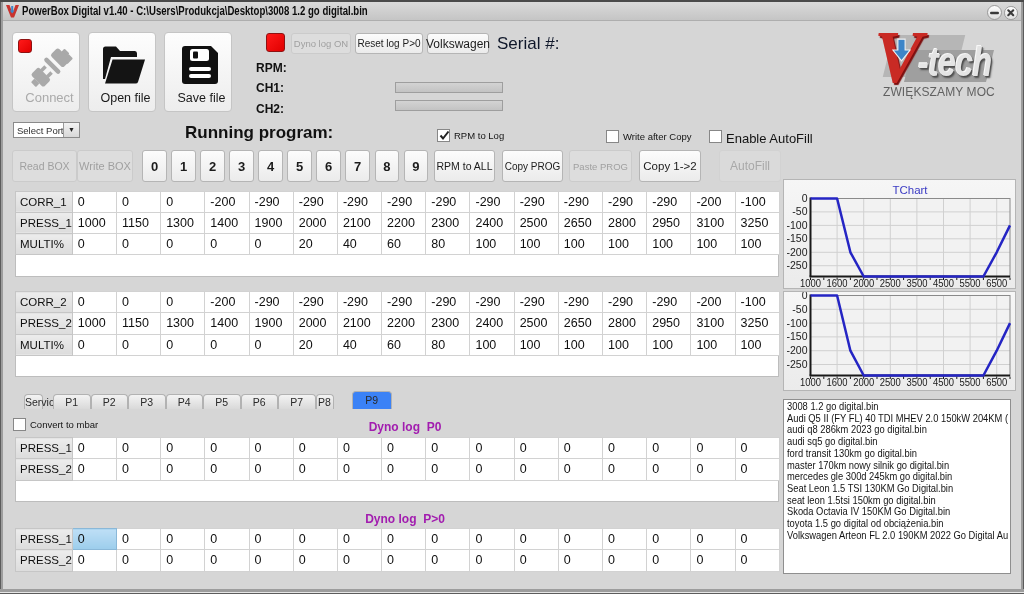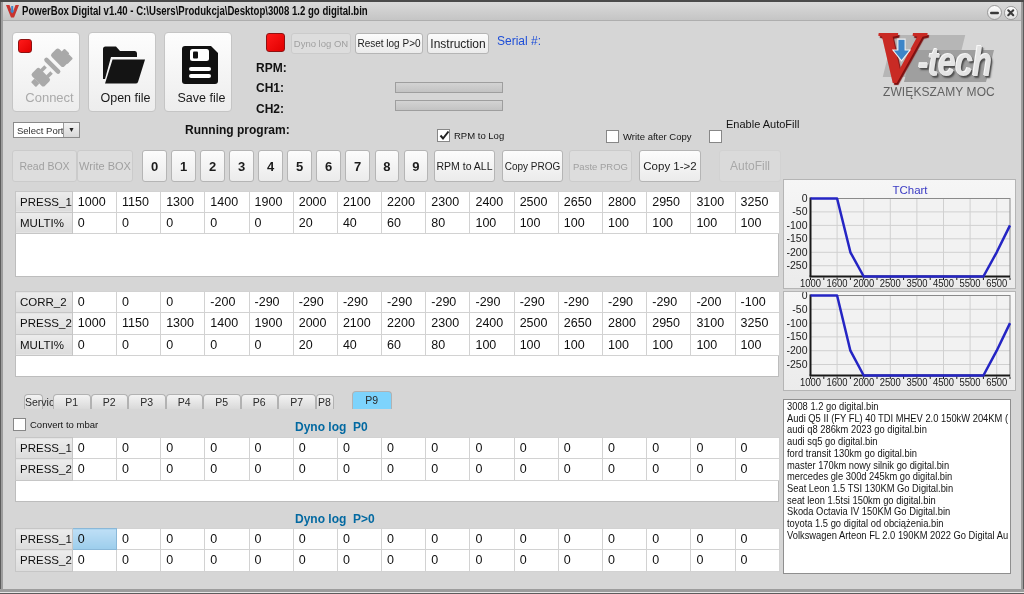--- a/index.html
+++ b/index.html
@@ -21,22 +21,22 @@
 .blbl{font-weight:bold;font-size:12px;color:#111;white-space:nowrap;}
 .pbar{left:395px;width:108px;height:11px;background:linear-gradient(180deg,#d3d3d3,#c3c3c3);border:1px solid #9e9e9e;}
 .chk{width:13px;height:13px;background:#fff;border:1px solid #878787;}
 .chklbl{font-size:9.5px;color:#141414;white-space:nowrap;}
 table{border-collapse:collapse;table-layout:fixed;position:absolute;background:#fff;}
 td{border:1px solid #d2d2d2;font-size:12.5px;color:#101010;padding:0 0 0 5px;overflow:hidden;white-space:nowrap;}
 td.h{background:linear-gradient(180deg,#ececec,#dcdcdc);border:1px solid #c6c6c6;font-size:11.5px;padding-left:4px;}
 td.sel{background:linear-gradient(180deg,#bedff6,#9ccdec);border:1px solid #8ab8d8;}
 .tabc{background:#fff;border:1px solid #bdbdbd;}
 .tab{top:393.5px;height:15px;background:linear-gradient(180deg,#f3f3f3,#d9d9d9);border:1px solid #b2b2b2;border-bottom:none;border-radius:4px 4px 0 0;font-size:10.5px;color:#2a2a2a;text-align:center;line-height:14px;white-space:nowrap;}
-.tabsel{top:390.5px;height:18px;background:#7dd3fc;z-index:3;line-height:16px;}
-.dtitle{font-weight:bold;font-size:12px;color:#0369a1;text-align:left;width:220px;}
+.tabsel{top:390.5px;height:18px;background:#3b82f6;z-index:3;line-height:16px;}
+.dtitle{font-weight:bold;font-size:12px;color:#a21caf;text-align:center;width:220px;}
 .chartbox{left:783px;width:233px;background:linear-gradient(180deg,#f6f6f6,#ebebeb);border:1px solid #b5b5b5;}
 #filelist{left:783px;top:399px;width:228px;height:175px;background:#fff;border:1px solid #8f8f8f;padding:1px 0 0 3px;font-size:11px;line-height:11.7px;color:#131313;white-space:nowrap;overflow:hidden;}
 #filelist>div{transform:scaleX(.85);transform-origin:0 0;}
 </style></head>
 <body>
 <div class="abs" id="tstrip"></div>
 <div class="abs" id="edgeL"></div>
 <div class="abs" id="edgeR"></div>
 <div class="abs" id="edgeB"></div>
 <div class="abs" id="titlebar"></div>
@@ -85,42 +85,42 @@
       <rect x="10" y="5" width="19" height="12" rx="2.5" fill="#fff"></rect>
       <rect x="13" y="7.5" width="5" height="7" rx="1" fill="#101010"></rect>
       <rect x="9" y="23" width="22" height="4" rx="2" fill="#fff"></rect>
       <rect x="9" y="30" width="22" height="4" rx="2" fill="#fff"></rect>
     </svg>
     <div class="abs biglbl">Save file</div>
   </div>
 <div class="abs redsq" style="left:266px;top:33px;width:19px;height:19px"></div>
 <div class="abs sbtn dis" style="left:291px;top:33px;width:60px;height:21px;font-size:9.5px">Dyno log ON</div>
 <div class="abs sbtn" style="left:355px;top:33px;width:68px;height:21px;font-size:10px">Reset log P&gt;0</div>
-<div class="abs sbtn" style="left:427px;top:33px;width:62px;height:21px;font-size:12px">Instruction</div>
-<div class="abs" style="left:497px;top:34px;font-size:12px;color:#1d4ed8">Serial #:</div>
+<div class="abs sbtn" style="left:427px;top:33px;width:62px;height:21px;font-size:12px">Volkswagen</div>
+<div class="abs" style="left:497px;top:34px;font-size:17px;color:#0f172a">Serial #:</div>
 <div class="abs blbl" style="left:256px;top:61px">RPM:</div>
 <div class="abs blbl" style="left:256px;top:81px">CH1:</div>
 <div class="abs blbl" style="left:256px;top:102px">CH2:</div>
 <div class="abs pbar" style="top:82px"></div>
 <div class="abs pbar" style="top:100px"></div>
-<div class="abs blbl" style="left:185px;top:123px;font-size:12px">Running program:</div>
+<div class="abs blbl" style="left:185px;top:123px;font-size:17px">Running program:</div>
 <div class="abs" style="left:13px;top:122px;width:67px;height:16px;background:#fff;border:1px solid #8a8a8a;">
     <div class="abs" style="left:3px;top:2px;font-size:9.5px;color:#2f2f2f;white-space:nowrap">Select Port</div>
     <div class="abs" style="right:0;top:0;width:16px;height:14px;background:linear-gradient(180deg,#f2f2f2,#d8d8d8);border-left:1px solid #9a9a9a;text-align:center;font-size:7px;line-height:14px;color:#222">▼</div>
   </div>
 <div class="abs chk" style="left:437px;top:129px">
     <svg class="abs" style="left:1px;top:0px" width="11" height="11" viewBox="0 0 11 11">
       <path d="M1.5 5.5 L4 8.5 L9.5 1.5" stroke="#222" stroke-width="2" fill="none"></path>
     </svg>
   </div>
 <div class="abs chklbl" style="left:454px;top:130px;font-size:9.5px">RPM to Log</div>
 <div class="abs chk" style="left:606px;top:130px"></div>
 <div class="abs chklbl" style="left:623px;top:131px;font-size:9.5px">Write after Copy</div>
 <div class="abs chk" style="left:709px;top:130px"></div>
-<div class="abs chklbl" style="left:726px;top:118px;font-size:11px">Enable AutoFill</div>
+<div class="abs chklbl" style="left:726px;top:131px;font-size:13px">Enable AutoFill</div>
 <div class="abs sbtn dis" style="left:12px;top:150px;width:65px;height:32px;font-size:10.5px">Read BOX</div>
 <div class="abs sbtn dis" style="left:77px;top:150px;width:56px;height:32px;font-size:11px">Write BOX</div>
 <div class="abs sbtn" style="left:142.3px;top:150px;width:24.5px;height:32px;font-size:13px;font-weight:bold">0</div>
 <div class="abs sbtn" style="left:171.3px;top:150px;width:24.5px;height:32px;font-size:13px;font-weight:bold">1</div>
 <div class="abs sbtn" style="left:200.3px;top:150px;width:24.5px;height:32px;font-size:13px;font-weight:bold">2</div>
 <div class="abs sbtn" style="left:229.4px;top:150px;width:24.5px;height:32px;font-size:13px;font-weight:bold">3</div>
 <div class="abs sbtn" style="left:258.4px;top:150px;width:24.5px;height:32px;font-size:13px;font-weight:bold">4</div>
 <div class="abs sbtn" style="left:287.4px;top:150px;width:24.5px;height:32px;font-size:13px;font-weight:bold">5</div>
 <div class="abs sbtn" style="left:316.4px;top:150px;width:24.5px;height:32px;font-size:13px;font-weight:bold">6</div>
 <div class="abs sbtn" style="left:345.4px;top:150px;width:24.5px;height:32px;font-size:13px;font-weight:bold">7</div>
@@ -146,20 +146,39 @@
       <col style="width:44.2px">
       <col style="width:44.2px">
       <col style="width:44.2px">
       <col style="width:44.2px">
       <col style="width:44.2px">
       <col style="width:44.2px">
       <col style="width:44.2px">
       <col style="width:44.2px">
     </colgroup>
     <tbody>
+      <tr style="height:21.3px">
+        <td class="h">CORR_1</td>
+        <td>0</td>
+        <td>0</td>
+        <td>0</td>
+        <td>-200</td>
+        <td>-290</td>
+        <td>-290</td>
+        <td>-290</td>
+        <td>-290</td>
+        <td>-290</td>
+        <td>-290</td>
+        <td>-290</td>
+        <td>-290</td>
+        <td>-290</td>
+        <td>-290</td>
+        <td>-200</td>
+        <td>-100</td>
+      </tr>
       <tr style="height:21.3px">
         <td class="h">PRESS_1</td>
         <td>1000</td>
         <td>1150</td>
         <td>1300</td>
         <td>1400</td>
         <td>1900</td>
         <td>2000</td>
         <td>2100</td>
         <td>2200</td>

